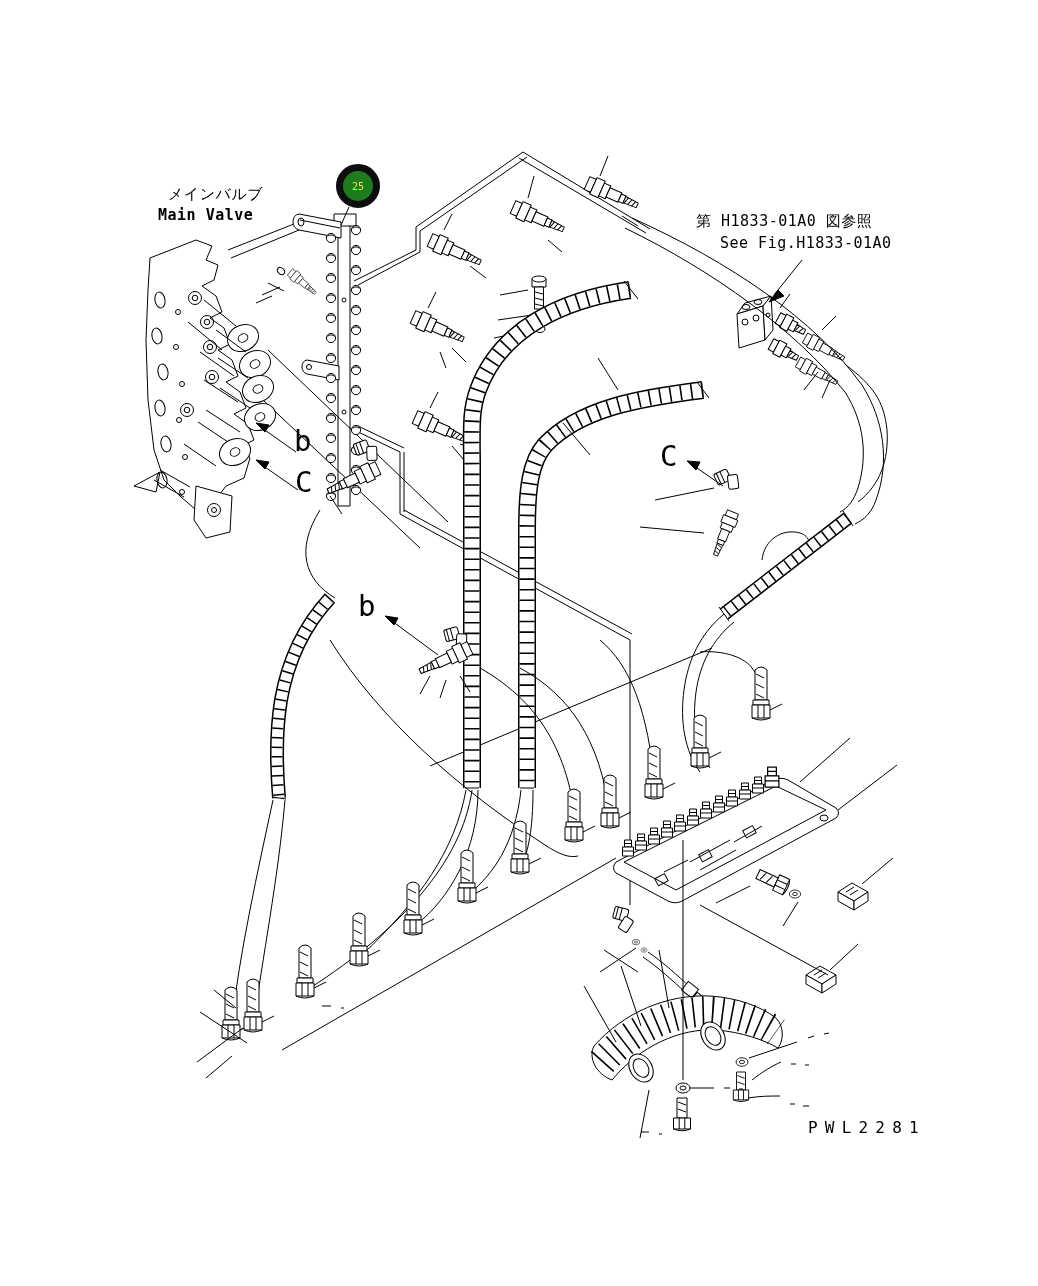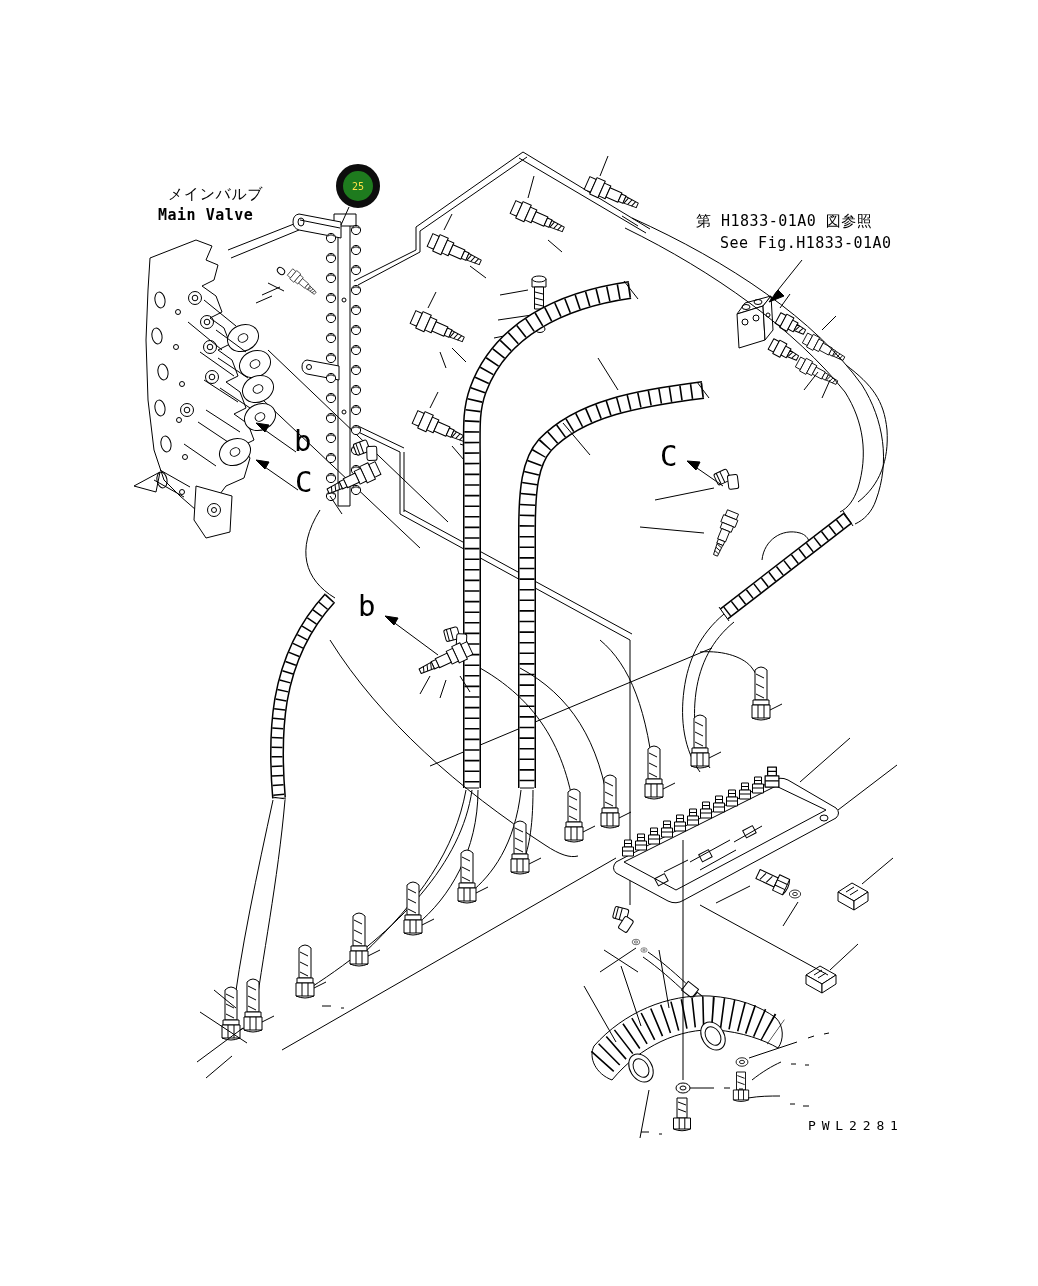--- a/index.html
+++ b/index.html
@@ -13,21 +13,21 @@
   #art .ob17{stroke-width:18;}
   #art .h17{stroke-width:15;stroke-dasharray:1.6 9;}
   #art .wb13{stroke:#ffffff;stroke-width:11;}
   #art .ob13{stroke-width:14;}
   #art .h13{stroke-width:11;stroke-dasharray:1.5 8;}
   #art .wb30{stroke:#ffffff;stroke-width:30;}
   #art .h30{stroke-width:30;stroke-dasharray:1.6 8;}
   .lbl{position:absolute;white-space:pre;line-height:1.15;}
   .txt{font-size:15px;letter-spacing:0.5px;}
   .call{font-size:29px;font-weight:400;}
-  .pwl{font-size:13px;letter-spacing:0.45em;}
+  .pwl{font-size:16px;letter-spacing:0.45em;}
   .balloon{position:absolute;left:336px;top:164px;width:30px;height:30px;border-radius:50%;
            border:7px solid #0d0d0d;background:#1e7b1e;color:#fde047;display:flex;
            align-items:center;justify-content:center;font-size:10px;cursor:pointer;}
 </style>
 </head>
 <body>
 
 <div class="stage">
 
 <svg id="art" width="1038" height="1286" viewBox="0 0 1038 1286">

